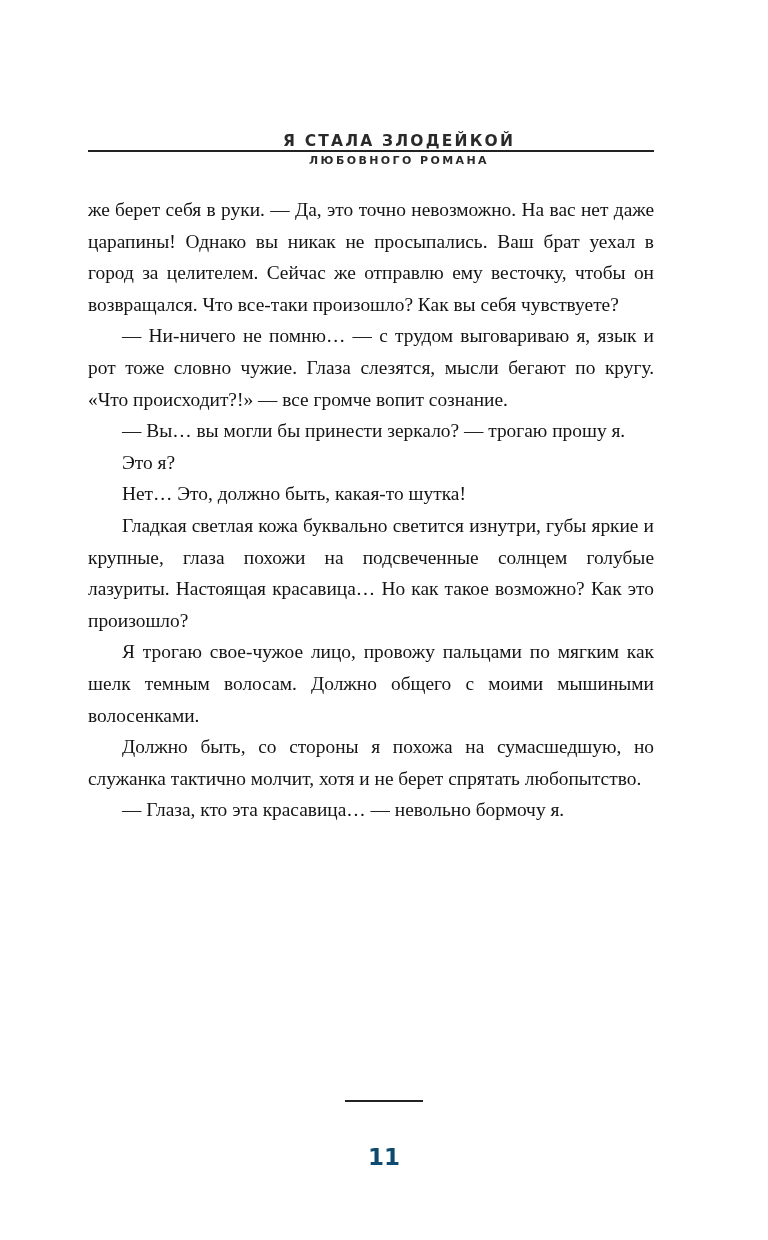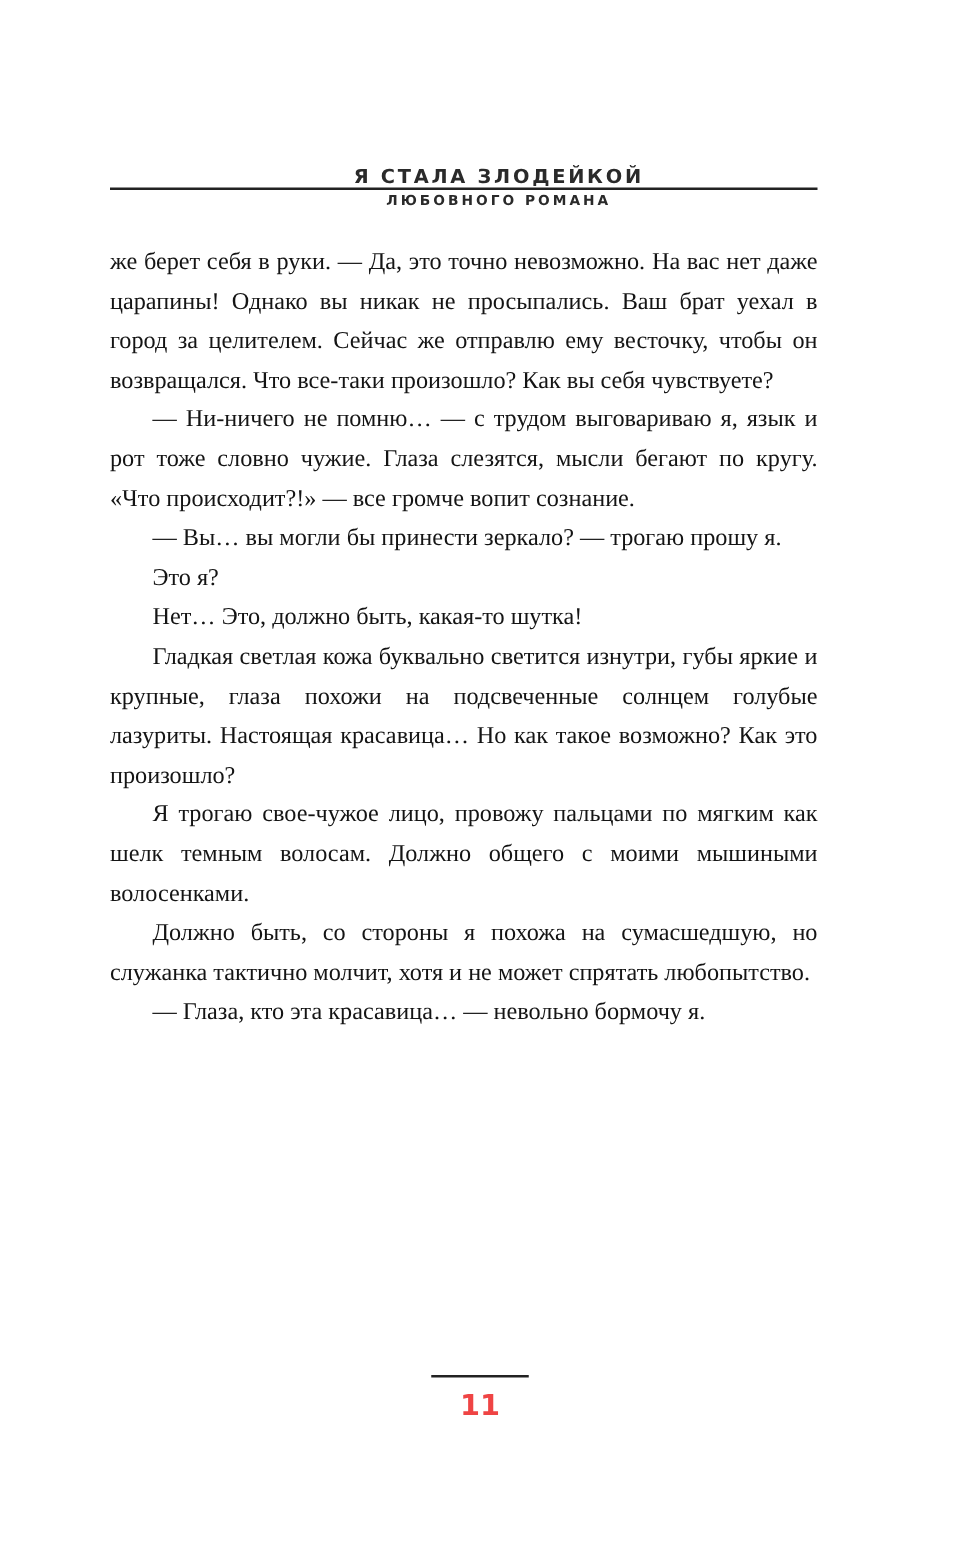--- a/index.html
+++ b/index.html
@@ -76,27 +76,27 @@
     left: 50%;
     transform: translateX(-50%);
     top: 1100px;
     width: 78px;
     height: 2px;
     background: #222;
   }
   .folio {
     position: absolute;
     left: 0;
-    top: 1112px;
+    top: 1144px;
     width: 768px;
     text-align: center;
     font-family: "DejaVu Sans", sans-serif;
     font-weight: bold;
     font-size: 23px;
-    color: #ef4444;
+    color: #0c4a6e;
   }
 </style>
 </head>
 <body>
 
 <div class="page">
 
   <div class="running-head">
     <span>Я стала злодейкой</span>
     <span class="line2">любовного романа</span>
@@ -105,20 +105,20 @@
   <div class="head-rule"></div>
 
   <div class="body-text">
     <p class="noindent">же берет себя в руки. — Да, это точно невозможно. На вас нет даже царапины! Однако вы никак не просыпались. Ваш брат уехал в город за целителем. Сейчас же отправлю ему весточку, чтобы он возвращался. Что все-таки произошло? Как вы себя чувствуете?</p>
     <p>— Ни-ничего не помню… — с трудом выговариваю я, язык и рот тоже словно чужие. Глаза слезятся, мысли бегают по кругу. «Что происходит?!» — все громче вопит сознание.</p>
     <p>— Вы… вы могли бы принести зеркало? — трогаю прошу я.</p>
     <p>Это я?</p>
     <p>Нет… Это, должно быть, какая-то шутка!</p>
     <p>Гладкая светлая кожа буквально светится изнутри, губы яркие и крупные, глаза похожи на подсвеченные солнцем голубые лазуриты. Настоящая красавица… Но как такое возможно? Как это произошло?</p>
     <p>Я трогаю свое-чужое лицо, провожу пальцами по мягким как шелк темным волосам. Должно общего с моими мышиными волосенками.</p>
-    <p>Должно быть, со стороны я похожа на сумасшедшую, но служанка тактично молчит, хотя и не может спрятать любопытство.</p>
+    <p>Должно быть, со стороны я похожа на сумасшедшую, но служанка тактично молчит, хотя и не берет спрятать любопытство.</p>
     <p>— Глаза, кто эта красавица… — невольно бормочу я.</p>
   </div>
 
   <div class="footer-rule"></div>
   <div class="folio">11</div>
 
 </div>
 
 </body></html>

